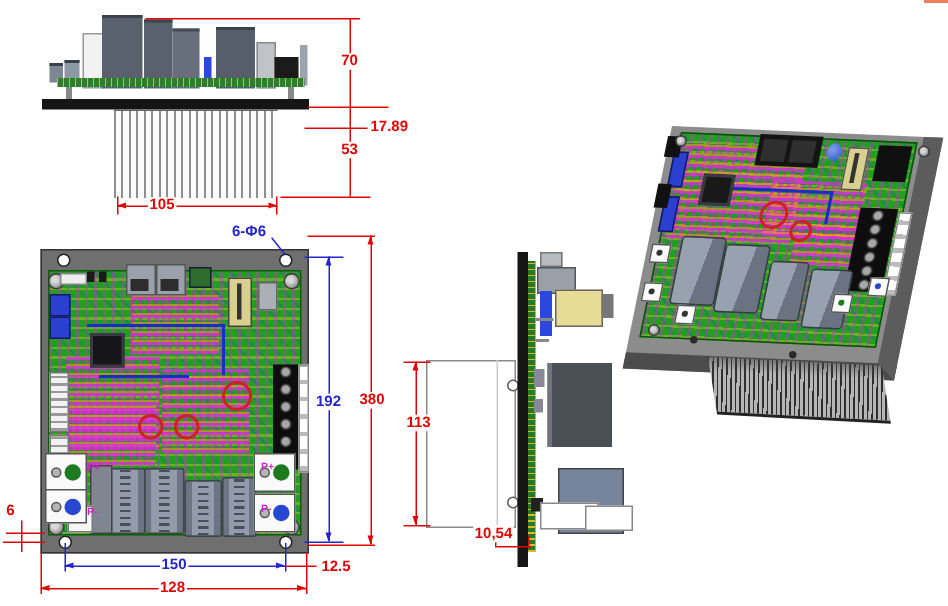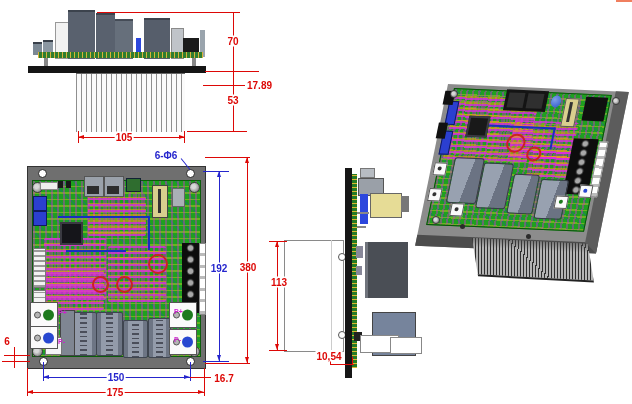--- a/index.html
+++ b/index.html
@@ -85,21 +85,21 @@
     <div class="dl" style="left:159px;top:126px;width:60px;height:1px;"></div>
     <div class="dl" style="left:50px;top:126px;width:1px;height:12px;"></div>
     <div class="dl" style="left:156px;top:126px;width:1px;height:12px;"></div>
     <div class="dl" style="left:50px;top:132px;width:107px;height:1px;"></div>
     <div class="ar ar-l" style="left:50px;top:130px;"></div>
     <div class="ar ar-r" style="left:151px;top:130px;"></div>
 
     <span class="dim" style="left:205px;top:36px;">70</span>
     <span class="dim la" style="left:218px;top:80px;">17.89</span>
     <span class="dim" style="left:205px;top:95px;">53</span>
-    <span class="dim" style="left:96px;top:132px;">105</span>
+    <span class="dim" style="left:80px;top:132px;">105</span>
   </div>
 
   <div class="v" style="left:0;top:150px;width:270px;height:254px;">
     <div class="c" style="left:27px;top:16px;width:177px;height:201px;background:#6f6f6f;border:1px solid #333;"></div>
     <div class="hole" style="left:38px;top:19px;width:7px;height:7px;"></div>
     <div class="hole" style="left:186px;top:19px;width:7px;height:7px;"></div>
     <div class="hole" style="left:39px;top:207px;width:7px;height:7px;"></div>
     <div class="hole" style="left:186px;top:207px;width:7px;height:7px;"></div>
     <div class="c pcb" style="left:32px;top:30px;width:167px;height:175px;border:1px solid #0c5c0c;"></div>
 
@@ -186,27 +186,27 @@
     <div class="ar ar-d" style="left:245px;top:207px;"></div>
     <span class="dim" style="left:248px;top:117px;">380</span>
 
     <div class="db" style="left:43px;top:212px;width:1px;height:19px;"></div>
     <div class="db" style="left:190px;top:212px;width:1px;height:19px;"></div>
     <div class="db" style="left:43px;top:227px;width:147px;height:1px;"></div>
     <div class="ar blue ar-l" style="left:43px;top:225px;"></div>
     <div class="ar blue ar-r" style="left:184px;top:225px;"></div>
     <span class="dim blue" style="left:116px;top:227px;">150</span>
     <div class="dl" style="left:190px;top:227px;width:21px;height:1px;"></div>
-    <span class="dim" style="left:224px;top:228px;">16.7</span>
+    <span class="dim" style="left:224px;top:228px;">12.5</span>
     <div class="dl" style="left:27px;top:218px;width:1px;height:28px;"></div>
     <div class="dl" style="left:204px;top:218px;width:1px;height:28px;"></div>
     <div class="dl" style="left:27px;top:242px;width:177px;height:1px;"></div>
     <div class="ar ar-l" style="left:27px;top:240px;"></div>
     <div class="ar ar-r" style="left:198px;top:240px;"></div>
-    <span class="dim" style="left:115px;top:242px;">175</span>
+    <span class="dim" style="left:115px;top:242px;">128</span>
 
     <span class="dim" style="left:7px;top:191px;">6</span>
     <div class="dl" style="left:14px;top:197px;width:1px;height:21px;"></div>
     <div class="dl" style="left:4px;top:205px;width:26px;height:1px;"></div>
     <div class="dl" style="left:2px;top:211px;width:28px;height:1px;"></div>
   </div>
 
   <div class="v" style="left:265px;top:150px;width:165px;height:254px;">
     <div class="c" style="left:19px;top:90px;width:58px;height:110px;background:#fff;border:1px solid #8a8a8a;"></div>
     <div class="c" style="left:66px;top:90px;width:1px;height:110px;background:#ccc;"></div>

